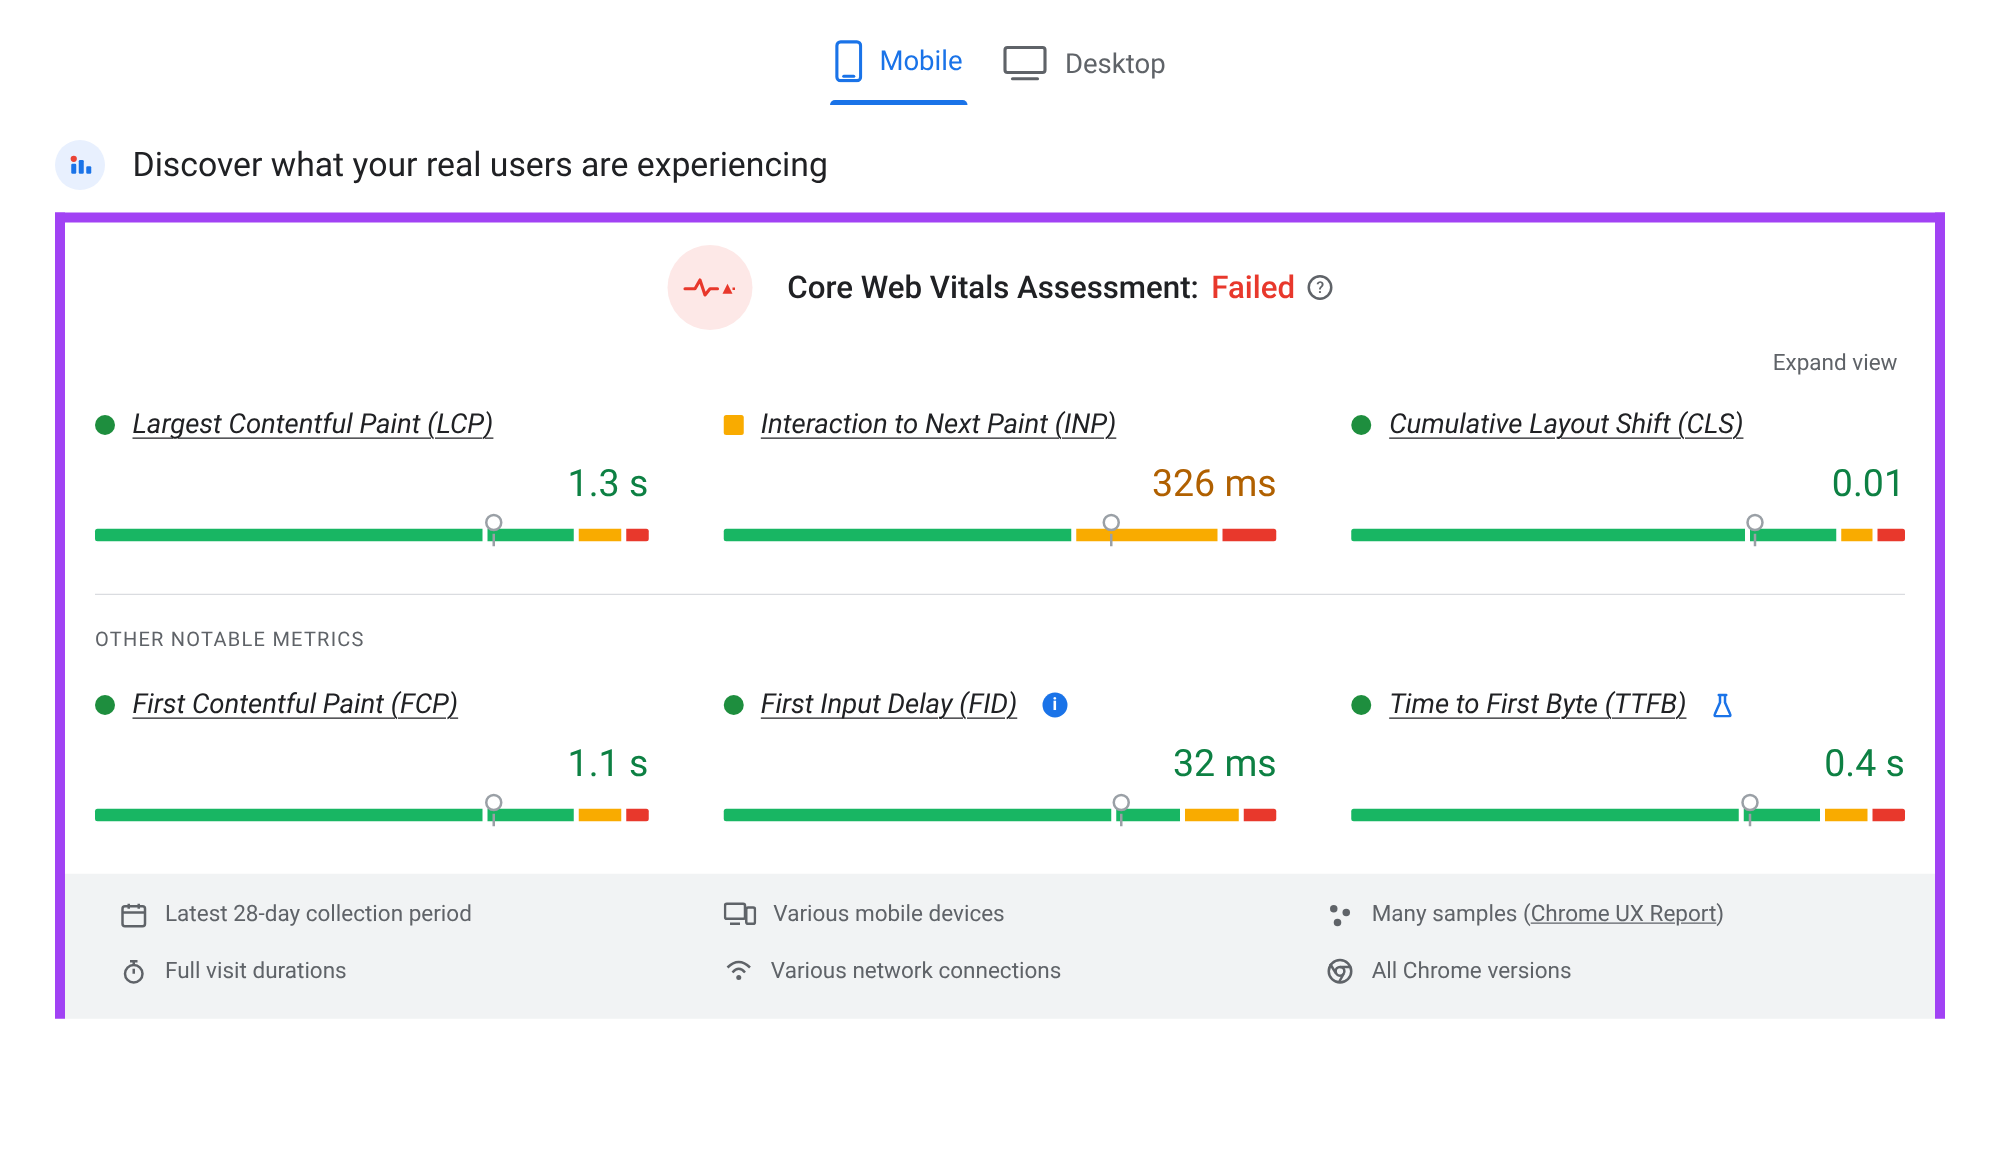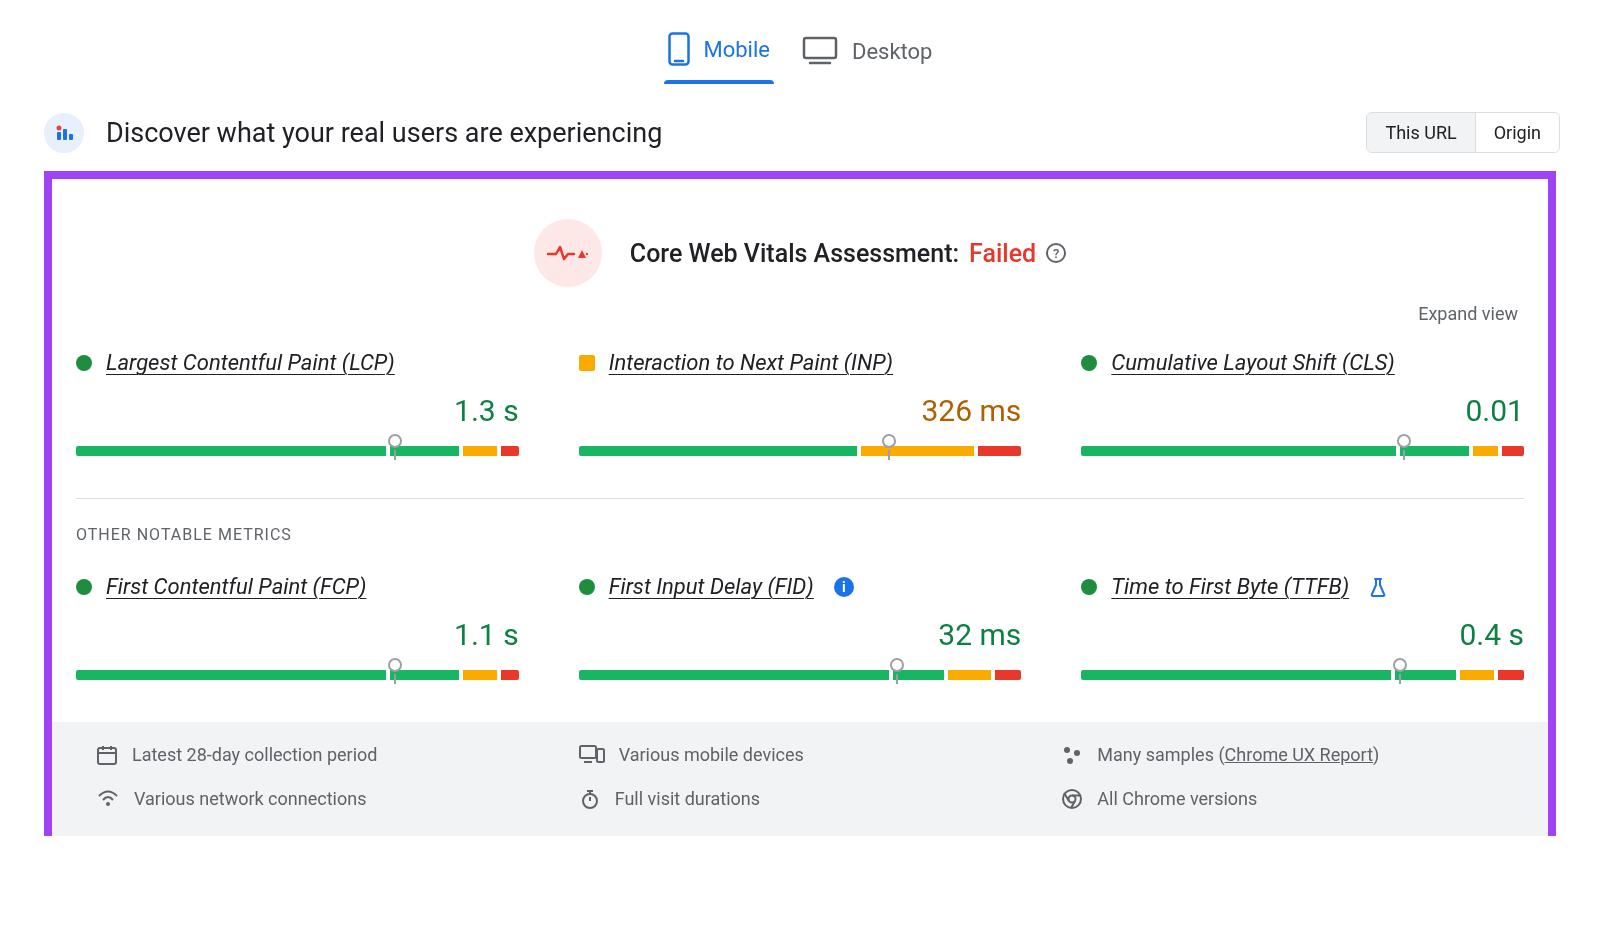--- a/index.html
+++ b/index.html
@@ -31,21 +31,21 @@
   .heading-row{display:flex;align-items:center;justify-content:space-between;padding:28px 40px 18px 44px;}
   .heading-left{display:flex;align-items:center;gap:22px;}
   .crux-badge{width:40px;height:40px;border-radius:50%;background:#e8f0fe;display:flex;align-items:center;justify-content:center;}
   .heading-title{font-size:27px;font-weight:400;}
   .seg{display:flex;border:1px solid var(--divider);border-radius:6px;overflow:hidden;font-size:18px;}
   .seg button{border:none;background:#fff;padding:9px 18px;font:inherit;color:var(--text);cursor:pointer;}
   .seg button + button{border-left:1px solid var(--divider);}
   .seg button[data-active="true"]{background:var(--grey-bg);}
 
   
-  .panel-wrap{margin:0 44px 28px;border:8px solid var(--highlight);border-bottom-width:0;padding:40px 24px 0;background:#fff;}
+  .panel-wrap{margin:0 44px 28px;border:8px solid var(--highlight);border-bottom-width:0;padding:18px 24px 0;background:#fff;}
   .assessment{display:flex;align-items:center;justify-content:center;gap:28px;margin-bottom:10px;}
   .assess-icon{width:68px;height:68px;border-radius:50%;background:var(--pale-red);display:flex;align-items:center;justify-content:center;}
   .assess-text{font-size:25px;font-weight:500;display:flex;align-items:center;gap:10px;}
   .assess-status{color:var(--red);}
   .qmark{width:20px;height:20px;border:2px solid var(--muted);border-radius:50%;font-size:13px;display:inline-flex;align-items:center;justify-content:center;color:var(--muted);cursor:pointer;}
   .expand{display:flex;justify-content:flex-end;padding:6px 6px 26px;align-items:flex-end;}
   .expand a{font-size:18px;color:var(--muted);text-decoration:none;cursor:pointer;}
 
   
   .metrics{display:grid;grid-template-columns:repeat(3,1fr);column-gap:60px;row-gap:44px;}
@@ -111,24 +111,20 @@
     <span class="crux-badge">
       <svg width="22" height="22" viewBox="0 0 22 22">
         <circle cx="6" cy="6" r="2.5" fill="#ea4335"></circle>
         <rect x="4" y="10" width="4" height="8" rx="1" fill="#1a73e8"></rect>
         <rect x="10" y="7" width="4" height="11" rx="1" fill="#1a73e8"></rect>
         <rect x="16" y="12" width="4" height="6" rx="1" fill="#1a73e8"></rect>
       </svg>
     </span>
     <span class="heading-title">Discover what your real users are experiencing</span>
   </div>
-  <div class="seg">
-    <button data-active="true">This URL</button>
-    <button data-active="false">Origin</button>
-  </div>
 </div>
 
 <div class="panel-wrap">
 
   <div class="assessment">
     <span class="assess-icon">
       <svg width="44" height="18" viewBox="0 0 44 18">
         <polyline points="2,10 10,10 14,3 18,15 22,10 28,10" fill="none" stroke="#e8382c" stroke-width="2.5" stroke-linejoin="round" stroke-linecap="round"></polyline>
         <polygon points="32,14 36,6 40,14" fill="#e8382c"></polygon>
         <line x1="40" y1="10" x2="44" y2="10" stroke="#e8382c" stroke-width="2" stroke-dasharray="2 2"></line>
@@ -285,38 +281,38 @@
             <circle cx="16" cy="9" r="3" fill="#5f6368"></circle>
             <circle cx="9" cy="17" r="3" fill="#5f6368"></circle>
           </svg>
       </span>
       <span>
         <span>Many samples (</span><span class="meta-link">Chrome UX Report</span><span>)</span>
       </span>
     </div>
     <div class="meta-item">
       <span>
-        <svg width="24" height="20" viewBox="0 0 24 20" fill="none">
-            <path d="M3 8 Q12 -1 21 8" stroke="#5f6368" stroke-width="2" fill="none"></path>
-            <path d="M7 12 Q12 6 17 12" stroke="#5f6368" stroke-width="2" fill="none"></path>
-            <circle cx="12" cy="16" r="2" fill="#5f6368"></circle>
-          </svg>
-      </span>
-      <span>Various network connections</span>
-    </div>
-    <div class="meta-item">
-      <span>
         <svg width="22" height="22" viewBox="0 0 22 22" fill="none">
             <circle cx="11" cy="13" r="7" stroke="#5f6368" stroke-width="2"></circle>
             <line x1="11" y1="13" x2="11" y2="9" stroke="#5f6368" stroke-width="2"></line>
             <line x1="8" y1="3" x2="14" y2="3" stroke="#5f6368" stroke-width="2"></line>
             <line x1="11" y1="3" x2="11" y2="6" stroke="#5f6368" stroke-width="2"></line>
           </svg>
       </span>
       <span>Full visit durations</span>
+    </div>
+    <div class="meta-item">
+      <span>
+        <svg width="24" height="20" viewBox="0 0 24 20" fill="none">
+            <path d="M3 8 Q12 -1 21 8" stroke="#5f6368" stroke-width="2" fill="none"></path>
+            <path d="M7 12 Q12 6 17 12" stroke="#5f6368" stroke-width="2" fill="none"></path>
+            <circle cx="12" cy="16" r="2" fill="#5f6368"></circle>
+          </svg>
+      </span>
+      <span>Various network connections</span>
     </div>
     <div class="meta-item">
       <span>
         <svg width="22" height="22" viewBox="0 0 22 22" fill="none">
             <circle cx="11" cy="11" r="9" stroke="#5f6368" stroke-width="2"></circle>
             <circle cx="11" cy="11" r="3.5" stroke="#5f6368" stroke-width="2"></circle>
             <line x1="11" y1="7.5" x2="20" y2="7.5" stroke="#5f6368" stroke-width="2"></line>
             <line x1="8" y1="13" x2="3" y2="5" stroke="#5f6368" stroke-width="2"></line>
             <line x1="14" y1="13" x2="10" y2="20" stroke="#5f6368" stroke-width="2"></line>
           </svg>

